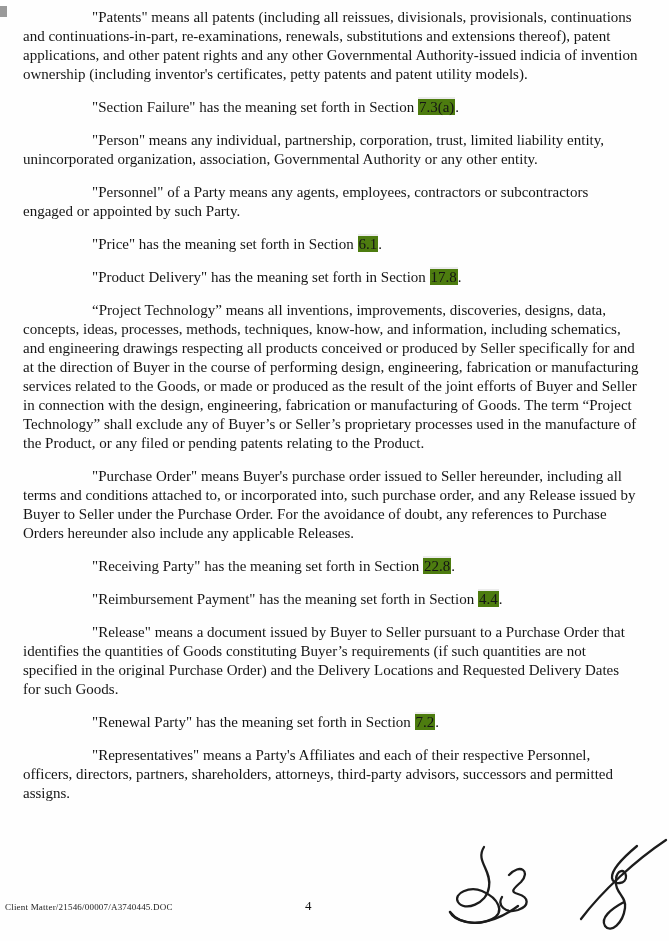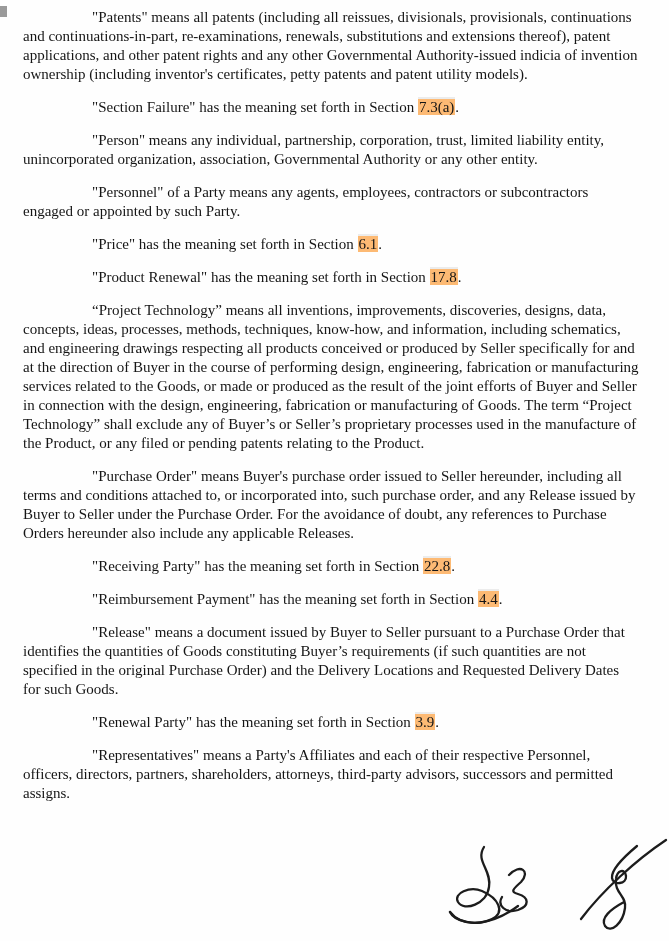--- a/index.html
+++ b/index.html
@@ -18,21 +18,21 @@
   }
   .doc-body{
     position:absolute;top:8px;left:23px;right:29px;
     font-size:15px;line-height:19px;
     text-align:left;
   }
   .para{margin:0 0 14px 0;text-indent:69px;}
   .t-plain{font-weight:normal;}
   .t-bold{font-weight:normal;}
   .t-ref{
-    background:#fdba74;
+    background:#4d7c0f;
     box-shadow:0 -2px 0 #ececec;
     padding:0 1px;
   }
   .footer{
     position:absolute;left:0;right:0;top:898px;height:24px;
   }
   .footer-docid{
     position:absolute;left:5px;top:4px;
     font-size:9px;letter-spacing:0.2px;color:#222;
   }
@@ -51,30 +51,34 @@
 <div class="page">
 
   <div class="scan-artifact"></div>
 
   <div class="doc-body">
       <p class="para"><span class="t-plain">"</span><span class="t-bold">Patents</span><span class="t-plain">" means all patents (including all reissues, divisionals, provisionals, continuations and continuations-in-part, re-examinations, renewals, substitutions and extensions thereof), patent applications, and other patent rights and any other Governmental Authority-issued indicia of invention ownership (including inventor's certificates, petty patents and patent utility models).</span></p>
       <p class="para"><span class="t-plain">"</span><span class="t-bold">Section Failure</span><span class="t-plain">" has the meaning set forth in Section </span><span class="t-ref">7.3(a)</span><span class="t-plain">.</span></p>
       <p class="para"><span class="t-plain">"</span><span class="t-bold">Person</span><span class="t-plain">" means any individual, partnership, corporation, trust, limited liability entity, unincorporated organization, association, Governmental Authority or any other entity.</span></p>
       <p class="para"><span class="t-plain">"</span><span class="t-bold">Personnel</span><span class="t-plain">" of a Party means any agents, employees, contractors or subcontractors engaged or appointed by such Party.</span></p>
       <p class="para"><span class="t-plain">"</span><span class="t-bold">Price</span><span class="t-plain">" has the meaning set forth in Section </span><span class="t-ref">6.1</span><span class="t-plain">.</span></p>
-      <p class="para"><span class="t-plain">"</span><span class="t-bold">Product Renewal</span><span class="t-plain">" has the meaning set forth in Section </span><span class="t-ref">17.8</span><span class="t-plain">.</span></p>
+      <p class="para"><span class="t-plain">"</span><span class="t-bold">Product Delivery</span><span class="t-plain">" has the meaning set forth in Section </span><span class="t-ref">17.8</span><span class="t-plain">.</span></p>
       <p class="para"><span class="t-bold">“Project Technology”</span><span class="t-plain"> means all inventions, improvements, discoveries, designs, data, concepts, ideas, processes, methods, techniques, know-how, and information, including schematics, and engineering drawings respecting all products conceived or produced by Seller specifically for and at the direction of Buyer in the course of performing design, engineering, fabrication or manufacturing services related to the Goods, or made or produced as the result of the joint efforts of Buyer and Seller in connection with the design, engineering, fabrication or manufacturing of Goods. The term “Project Technology” shall exclude any of Buyer’s or Seller’s proprietary processes used in the manufacture of the Product, or any filed or pending patents relating to the Product.</span></p>
       <p class="para"><span class="t-plain">"</span><span class="t-bold">Purchase Order</span><span class="t-plain">" means Buyer's purchase order issued to Seller hereunder, including all terms and conditions attached to, or incorporated into, such purchase order, and any Release issued by Buyer to Seller under the Purchase Order. For the avoidance of doubt, any references to Purchase Orders hereunder also include any applicable Releases.</span></p>
       <p class="para"><span class="t-plain">"</span><span class="t-bold">Receiving Party</span><span class="t-plain">" has the meaning set forth in Section </span><span class="t-ref">22.8</span><span class="t-plain">.</span></p>
       <p class="para"><span class="t-plain">"</span><span class="t-bold">Reimbursement Payment</span><span class="t-plain">" has the meaning set forth in Section </span><span class="t-ref">4.4</span><span class="t-plain">.</span></p>
       <p class="para"><span class="t-plain">"</span><span class="t-bold">Release</span><span class="t-plain">" means a document issued by Buyer to Seller pursuant to a Purchase Order that identifies the quantities of Goods constituting Buyer’s requirements (if such quantities are not specified in the original Purchase Order) and the Delivery Locations and Requested Delivery Dates for such Goods.</span></p>
-      <p class="para"><span class="t-plain">"</span><span class="t-bold">Renewal Party</span><span class="t-plain">" has the meaning set forth in Section </span><span class="t-ref">3.9</span><span class="t-plain">.</span></p>
+      <p class="para"><span class="t-plain">"</span><span class="t-bold">Renewal Party</span><span class="t-plain">" has the meaning set forth in Section </span><span class="t-ref">7.2</span><span class="t-plain">.</span></p>
       <p class="para"><span class="t-plain">"</span><span class="t-bold">Representatives</span><span class="t-plain">" means a Party's Affiliates and each of their respective Personnel, officers, directors, partners, shareholders, attorneys, third-party advisors, successors and permitted assigns.</span></p>
     </div>
 
+  <div class="footer">
+    <span class="footer-docid">Client Matter/21546/00007/A3740445.DOC</span>
+    <span class="footer-page">4</span>
+  </div>
 
   <div class="sig sig-left">
     <svg width="90" height="98" viewBox="0 0 90 98">
       <path d="M 38,5 C 29,19 46,28 43,45 C 41,62 18,70 12,60 C 7,51 24,44 36,49 C 52,56 60,70 46,77 C 30,85 8,79 4,70"></path>
       <path d="M 4,70 C 18,88 48,82 72,64"></path>
       <path d="M 63,33 C 74,21 85,29 75,40 C 67,47 64,50 72,52 C 83,55 84,64 72,68 C 59,72 51,63 56,55"></path>
     </svg>
   </div>
 
   <div class="sig sig-right">

